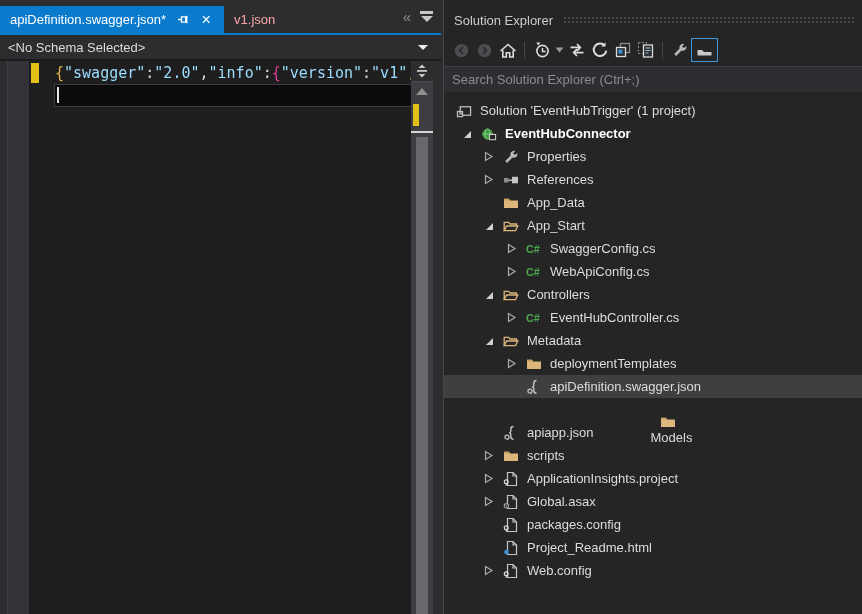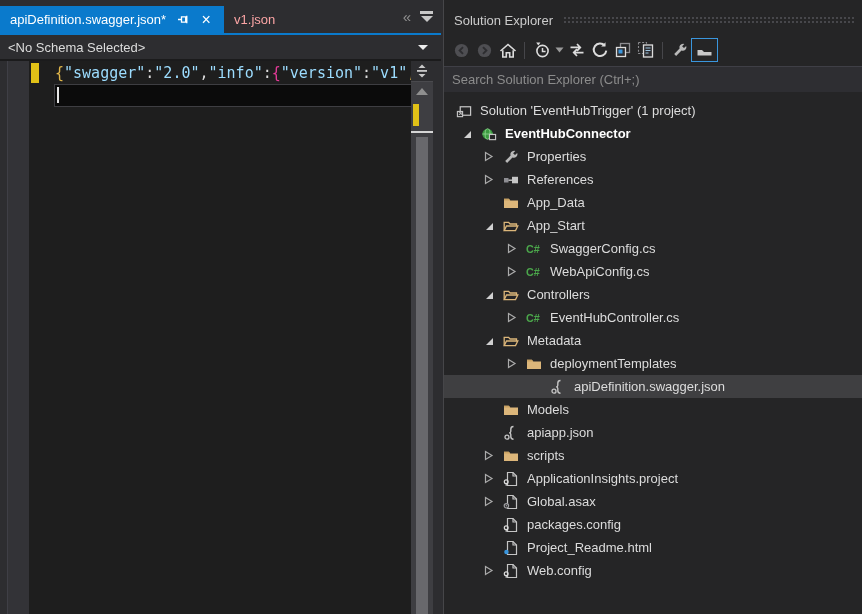--- a/index.html
+++ b/index.html
@@ -351,31 +351,31 @@
             </svg>
           </span>
           <span class="tree-ico">
             <svg width="16" height="16" viewBox="0 0 16 16">
               <path d="M1 3.8 h4.8 l1.5 1.7 H15 V13 H1 Z" fill="#dcb67a"></path>
               <path d="M1 3.8 h4.8 l1.5 1.7 H1 Z" fill="#c9a263"></path>
             </svg>
           </span>
           <span class="tree-label">deploymentTemplates</span>
         </div>
-        <div class="tree-row selected" style="padding-left: 84px;">
+        <div class="tree-row selected" style="padding-left: 60px;">
           <span class="expander"></span>
           <span class="tree-ico">
             <svg width="16" height="16" viewBox="0 0 16 16">
               <path d="M10.5 1.5 c-2.2 0-2.7 1.1-2.7 2.7 v2 c0 1.1-0.6 1.7-1.7 1.7 1.1 0 1.7 0.6 1.7 1.7 v2 c0 1.6 0.5 2.7 2.7 2.7" stroke="#c5c5c5" stroke-width="1.4" fill="none"></path>
               <circle cx="4" cy="12.2" r="2" fill="none" stroke="#c5c5c5" stroke-width="1.3"></circle>
             </svg>
           </span>
           <span class="tree-label">apiDefinition.swagger.json</span>
         </div>
-        <div class="tree-row" style="padding-left: 37px;">
+        <div class="tree-row" style="padding-left: 37px; flex-direction: column;">
           <span class="expander"></span>
           <span class="tree-ico">
             <svg width="16" height="16" viewBox="0 0 16 16">
               <path d="M1 3.8 h4.8 l1.5 1.7 H15 V13 H1 Z" fill="#dcb67a"></path>
               <path d="M1 3.8 h4.8 l1.5 1.7 H1 Z" fill="#c9a263"></path>
             </svg>
           </span>
           <span class="tree-label">Models</span>
         </div>
         <div class="tree-row" style="padding-left: 37px;">

